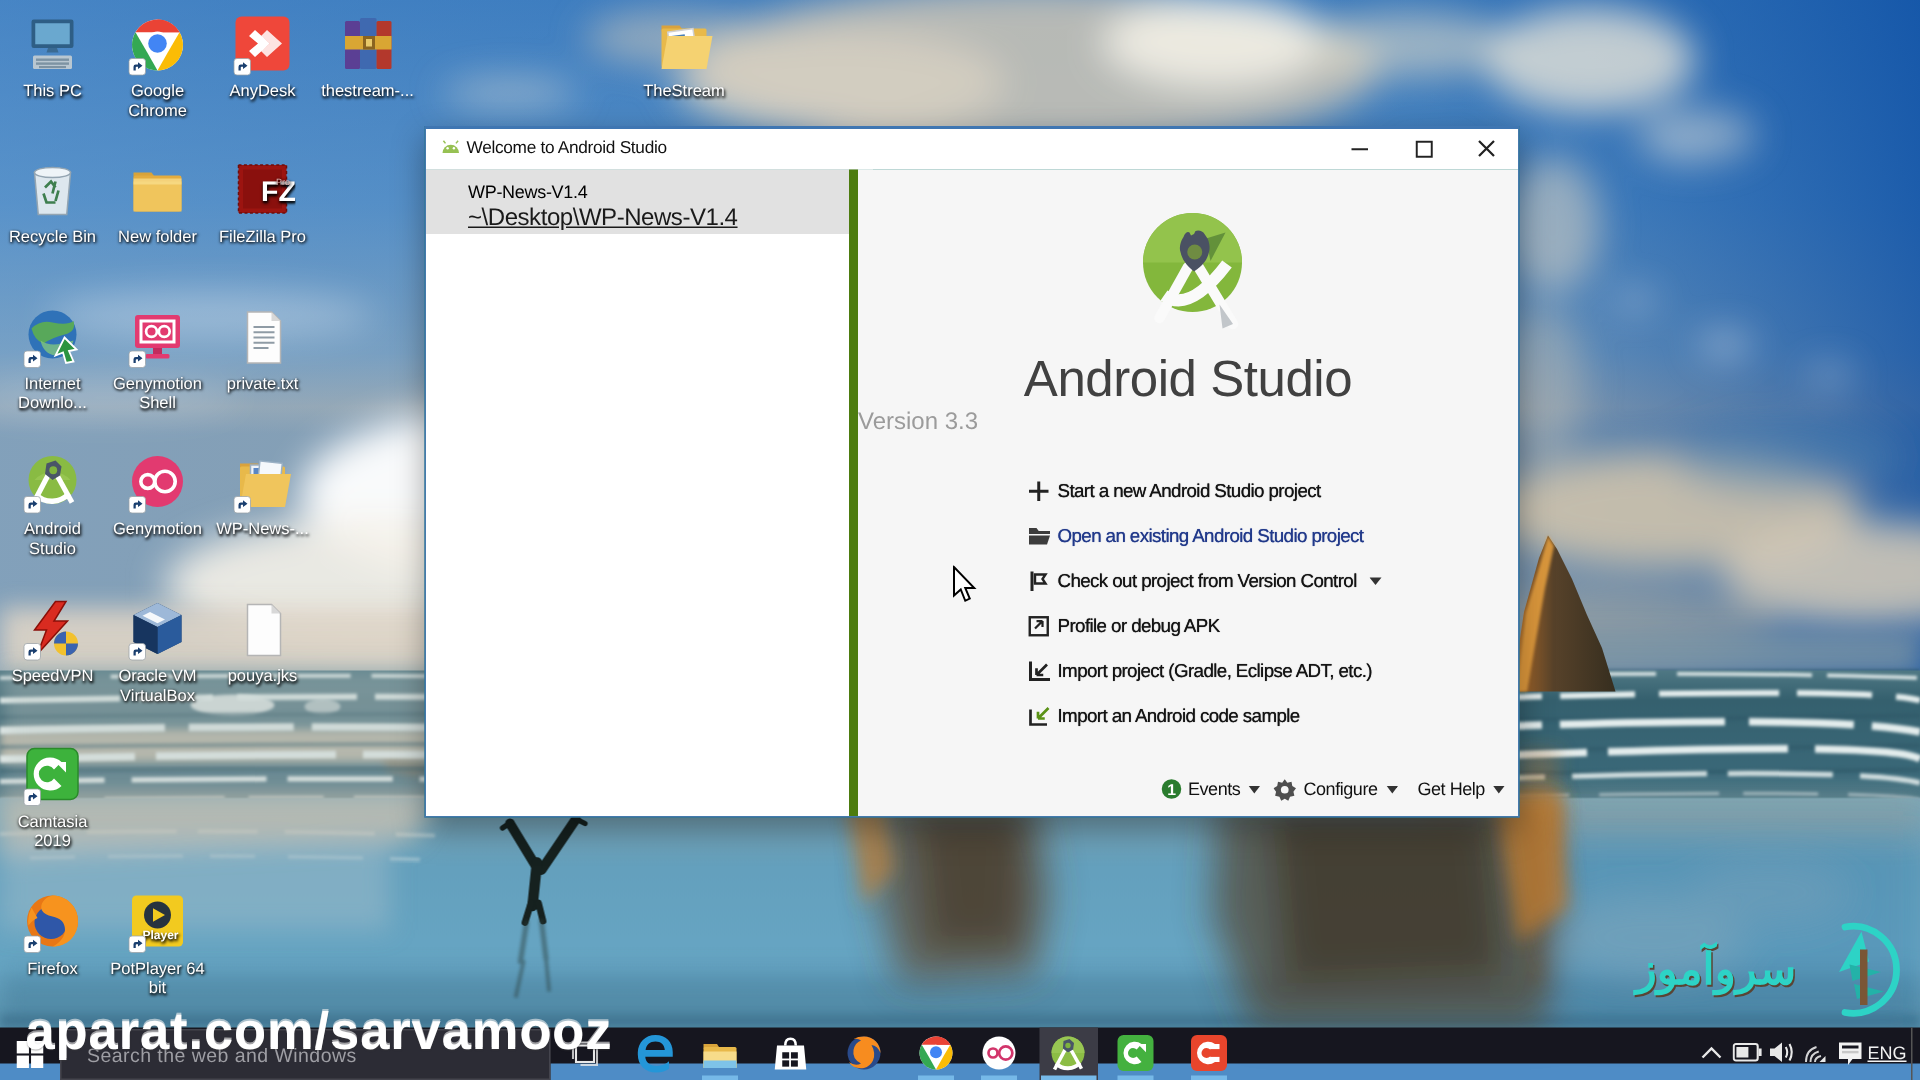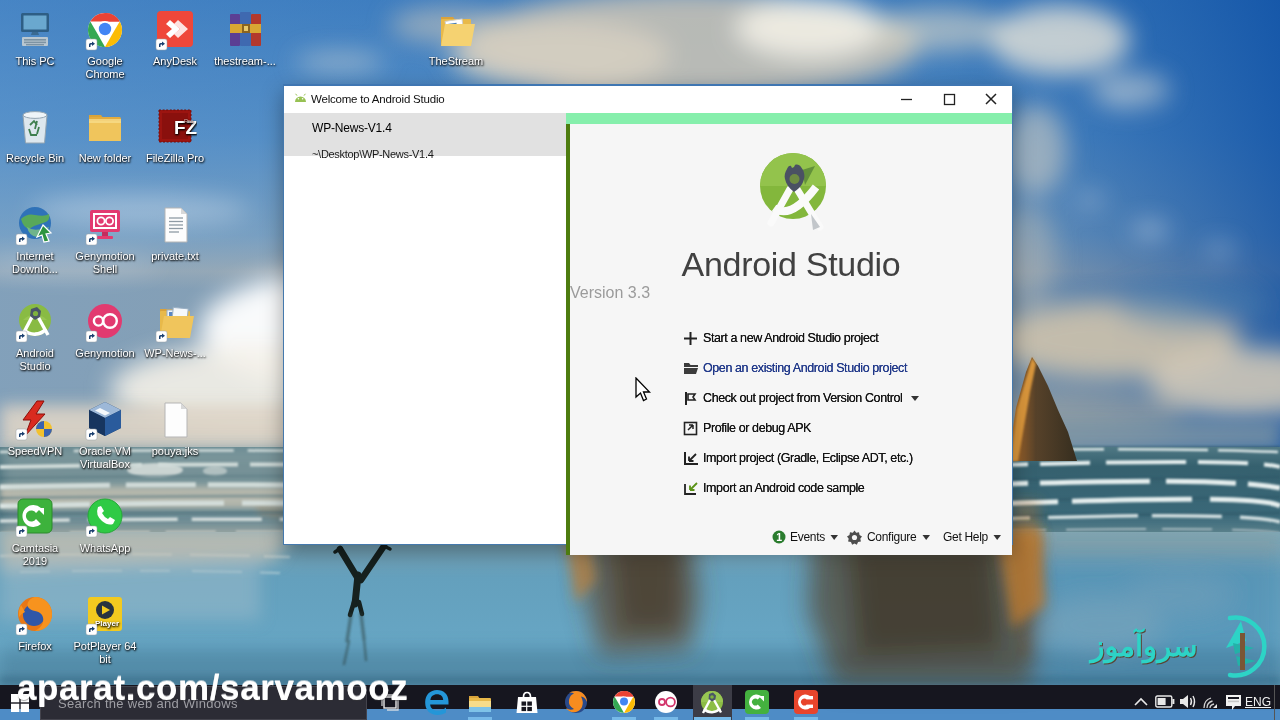--- a/index.html
+++ b/index.html
@@ -1,28 +1,28 @@
 <!DOCTYPE html>
 <html><head><meta charset="utf-8">
 <style>
 html,body{margin:0;padding:0;}
 #desk{position:relative;width:1280px;height:720px;overflow:hidden;font-family:"Liberation Sans",sans-serif;background:#4e8cc6;}
 #bgsvg{position:absolute;left:0;top:0;}
 .di{position:absolute;width:76px;text-align:center;color:#fff;font-size:11px;line-height:13px;text-shadow:0 1px 2px rgba(0,0,0,.9),1px 1px 2px rgba(0,0,0,.8);}
 .di svg{display:block;margin:0 auto 3px auto;}
 
-#win{position:absolute;left:283px;top:84px;width:728px;height:458px;background:#86efac;border:1px solid #4579ad;border-top:2px solid #3f76b2;box-shadow:0 8px 20px rgba(0,0,0,.35);}
+#win{position:absolute;left:283px;top:84px;width:728px;height:458px;background:#0f766e;border:1px solid #4579ad;border-top:2px solid #3f76b2;box-shadow:0 8px 20px rgba(0,0,0,.35);}
 #titlebar{position:absolute;left:0;top:0;width:100%;height:27px;background:#fff;}
 #title{position:absolute;left:27px;top:7px;font-size:11.5px;letter-spacing:-0.2px;color:#101010;}
 .wbtn{position:absolute;top:0;width:44px;height:27px;}
-#leftpane{position:absolute;left:0;top:27px;width:282px;height:431px;background:#fff;}
+#leftpane{position:absolute;left:0;top:27px;width:282px;height:431px;background:#fff;padding-left:16px;}
 #sel{position:absolute;left:0;top:0;width:282px;height:43px;background:#e1e1e1;}
 #sel .l1{position:absolute;left:28px;top:8px;font-size:12px;letter-spacing:-0.2px;color:#000;}
-#sel .l2{position:absolute;left:28px;top:35px;font-size:11px;letter-spacing:-0.3px;color:#1a1a1a;}
-#rightpane{position:absolute;left:282px;top:38px;right:0;height:431px;background:#f6f6f6;border-left:4px solid #4d7c0f;padding-left:20px;}
+#sel .l2{position:absolute;left:28px;top:24px;font-size:16px;letter-spacing:-0.3px;color:#1a1a1a;text-decoration:underline;}
+#rightpane{position:absolute;left:282px;top:27px;right:0;height:431px;background:#f6f6f6;border-left:6px solid #4d7c0f;padding-left:20px;}
 #astitle{position:absolute;left:0;top:121px;width:100%;text-align:center;font-size:34px;color:#414141;letter-spacing:-0.3px;}
 #asver{position:absolute;left:0;top:160px;width:100%;text-align:left;font-size:16px;color:#9b9b9b;}
 .mi{position:absolute;left:133px;font-size:12.5px;letter-spacing:-0.4px;color:#141414;white-space:nowrap;text-shadow:0 0 .5px currentColor;}
 .mi svg{position:absolute;left:-20px;top:0px;}
 .blue{color:#21398a;}
 #botbar{position:absolute;left:0;top:406px;width:445px;height:16px;font-size:12px;letter-spacing:-0.3px;color:#111;}
 
 
 #tb{position:absolute;left:0;top:685px;width:1280px;height:24px;background:#16161f;z-index:5;}
 #sbox{position:absolute;left:40px;top:1px;width:327px;height:34px;background:#2c2c35;border:1px solid #44444d;box-sizing:border-box;}
@@ -359,26 +359,20 @@
       </svg>pouya.jks</div>
 
 <div class="di" style="left:-3px;top:495px"><svg width="44" height="44" viewBox="0 0 44 44">
         <rect x="5" y="4" width="34" height="34" rx="5" fill="#3db23c"></rect>
         <rect x="5" y="4" width="34" height="34" rx="5" fill="none" stroke="#2a8a2a" stroke-width="1"></rect>
         <path d="M28,13 A11 11 0 1 0 28,29 L23,24 A5.5 5.5 0 1 1 23,18 Z" fill="#fff"></path>
         <path d="M24,13 h7 v7 Z" fill="#fff"></path>
         <use href="#sc" x="3" y="31"></use>
       </svg>Camtasia<br>2019</div>
 
-<div class="di" style="left:67px;top:495px"><svg width="44" height="44" viewBox="0 0 44 44">
-        <circle cx="22" cy="21" r="17" fill="#2fca45"></circle>
-        <circle cx="22" cy="21" r="17" fill="none" stroke="#25a838" stroke-width="1"></circle>
-        <path d="M15,12 q-3,8 4,14 q6,5 11,3 l2,-4 -5,-3 -2,2 q-4,-2 -6,-6 l2,-2 -3,-5 Z" fill="#fff"></path>
-        <use href="#sc" x="3" y="31"></use>
-      </svg>WhatsApp</div>
 
 <div class="di" style="left:-3px;top:593px"><svg width="44" height="44" viewBox="0 0 44 44">
         <circle cx="22" cy="21" r="17" fill="#e87715"></circle>
         <circle cx="21" cy="22" r="11" fill="#2f57a8"></circle>
         <path d="M22,4 C31,4 39,11 39,21 C39,31 32,38 22,38 C30,34 32,27 29,22 C26,17 18,19 15,14 C13,10 17,5 22,4 Z" fill="#f7931e"></path>
         <path d="M8,12 Q5,18 6,24 Q9,20 12,19 Z" fill="#f7931e"></path>
         <use href="#sc" x="3" y="31"></use>
       </svg>Firefox</div>
 
 <div class="di" style="left:67px;top:593px"><svg width="44" height="44" viewBox="0 0 44 44">

